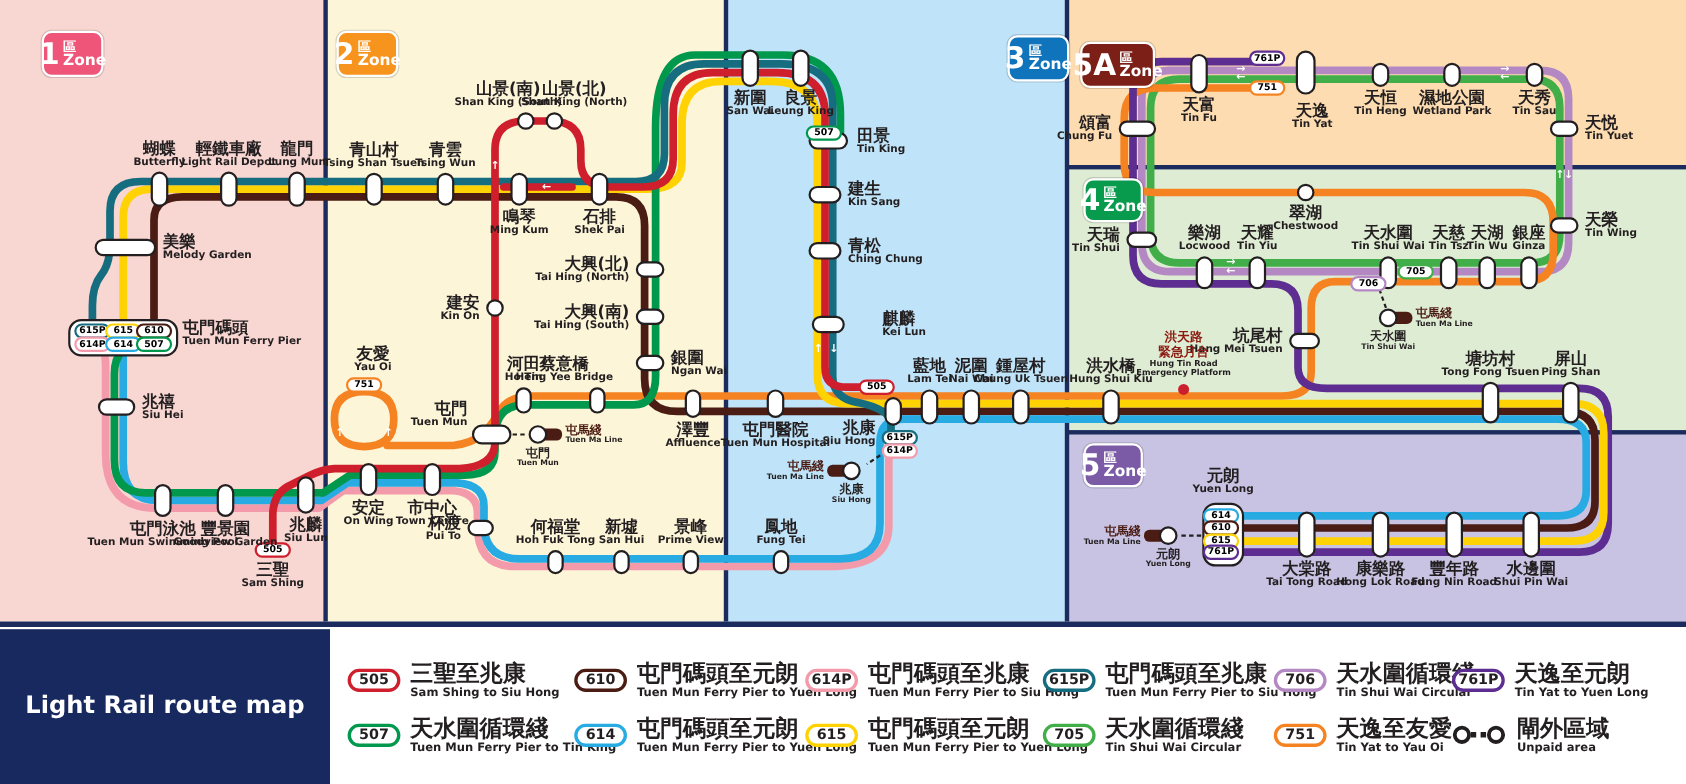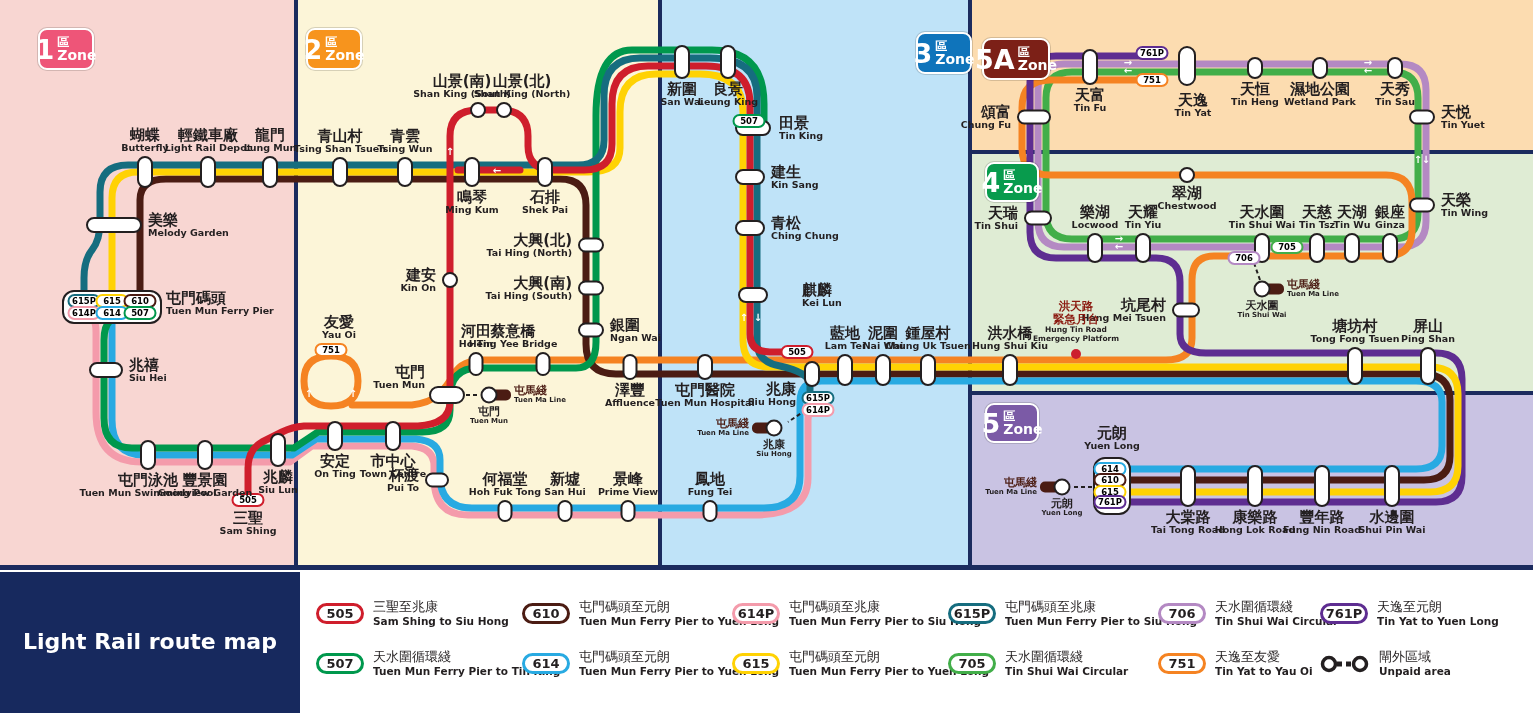--- a/index.html
+++ b/index.html
@@ -46,21 +46,21 @@
   .emg-label .zh{font-size:11.5px;font-weight:bold;color:#8b1a10;display:block;}
   .emg-label .en{font-size:7.5px;font-weight:bold;display:block;}
   .title-block{position:absolute;left:0;top:572px;width:300px;height:141px;background:#17295e;
       z-index:9;display:flex;flex-direction:column;align-items:center;justify-content:center;color:#fff;}
   .title-block .zh{font-size:40px;font-weight:bold;letter-spacing:4px;line-height:1.1;}
   .title-block .en{font-size:22px;font-weight:bold;line-height:1.1;}
   .legend-item{position:absolute;display:flex;align-items:center;z-index:9;}
   .legend-badge{width:48px;height:21px;border-radius:12px;background:#fff;box-sizing:border-box;
       display:flex;align-items:center;justify-content:center;font-size:13px;font-weight:bold;flex:0 0 auto;}
   .legend-text{margin-left:9px;line-height:1.15;white-space:nowrap;}
-  .legend-text .zh{font-size:13px;font-weight:normal;display:block;}
+  .legend-text .zh{font-size:21px;font-weight:bold;display:block;}
   .legend-text .en{font-size:10.5px;font-weight:bold;display:block;}
 </style>
 </head>
 <body>
 
 <div class="app">
   <div id="zones">
       <div class="zone" style="left: 0px; top: 0px; width: 296px; height: 565px; background: rgb(248, 214, 210);"></div>
       <div class="zone-badge" style="left: 38px; top: 28px; width: 52px; height: 38px; background: rgb(238, 85, 120);">
         <span class="num">1</span>
@@ -253,21 +253,21 @@
         <span class="zh">屯門</span>
         <span class="en">Tuen Mun</span>
       </div>
       <div class="st-label above" style="left: 339px; top: 340px; transform: translate(-50%, -100%);">
         <span class="zh">友愛</span>
         <span class="en">Yau Oi</span>
       </div>
       <div class="marker" style="left: 335px; top: 436px; width: 16px; height: 30px;"></div>
       <div class="st-label below" style="left: 335px; top: 453px; transform: translate(-50%, 0px);">
         <span class="zh">安定</span>
-        <span class="en">On Ting</span>
+        <span class="en">On Wing</span>
       </div>
       <div class="marker" style="left: 393px; top: 436px; width: 16px; height: 30px;"></div>
       <div class="st-label below" style="left: 393px; top: 453px; transform: translate(-50%, 0px);">
         <span class="zh">市中心</span>
         <span class="en">Town Centre</span>
       </div>
       <div class="marker" style="left: 437px; top: 480px; width: 24px; height: 15px;"></div>
       <div class="st-label leftp" style="left: 419px; top: 480px; transform: translate(-100%, -50%);">
         <span class="zh">杯渡</span>
         <span class="en">Pui To</span>

